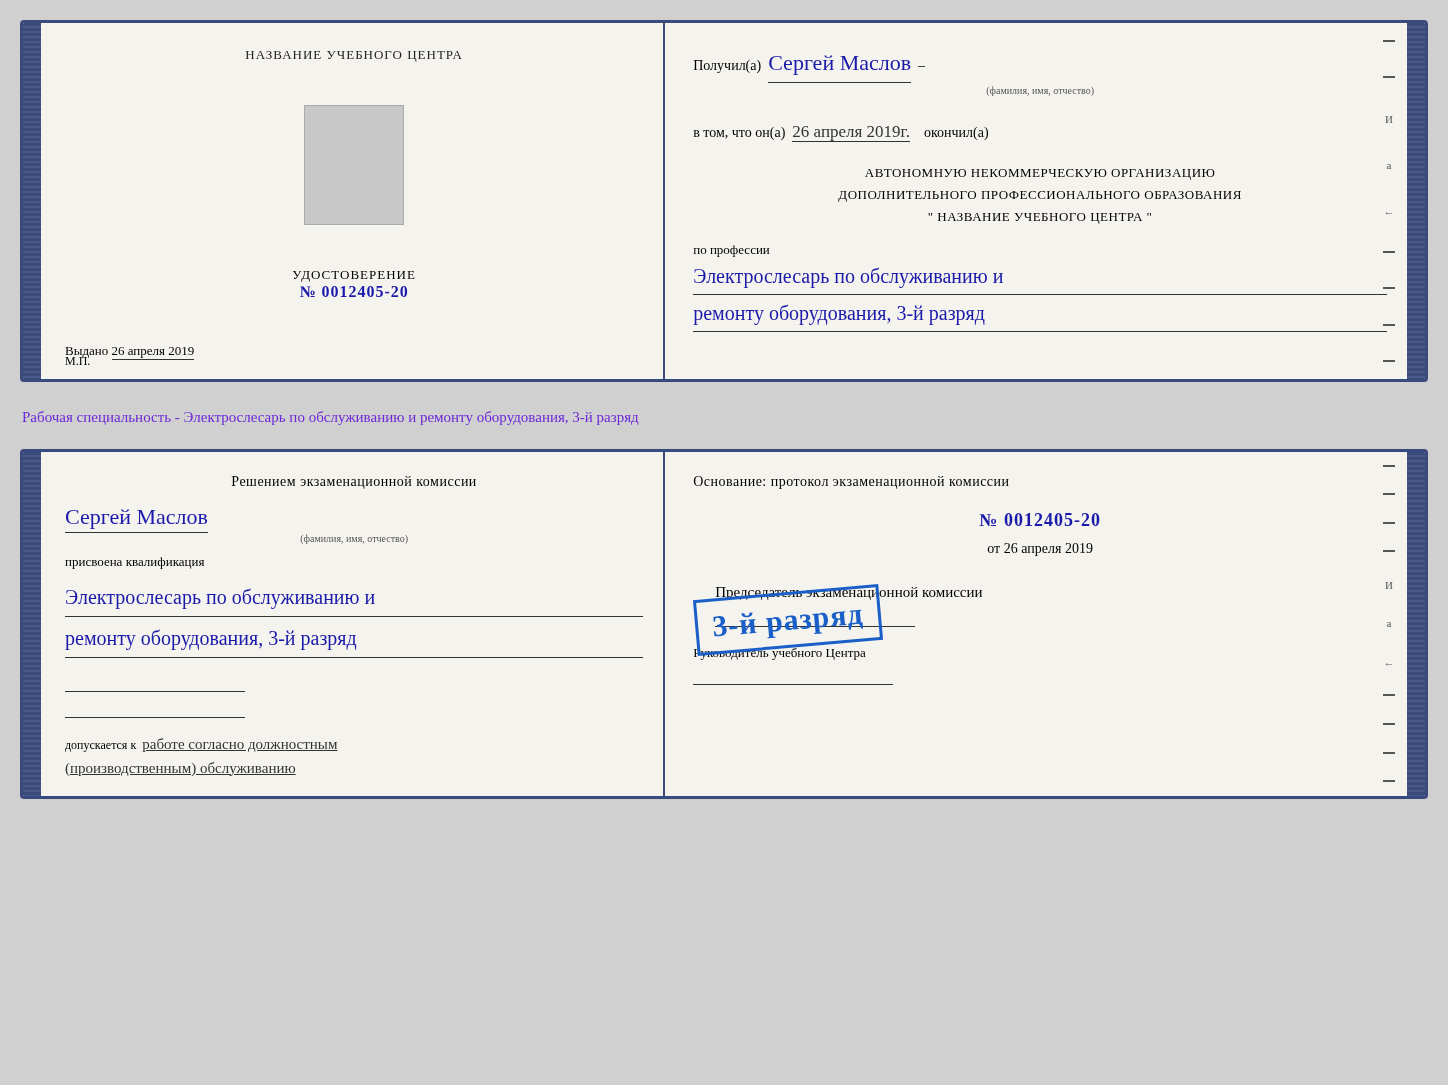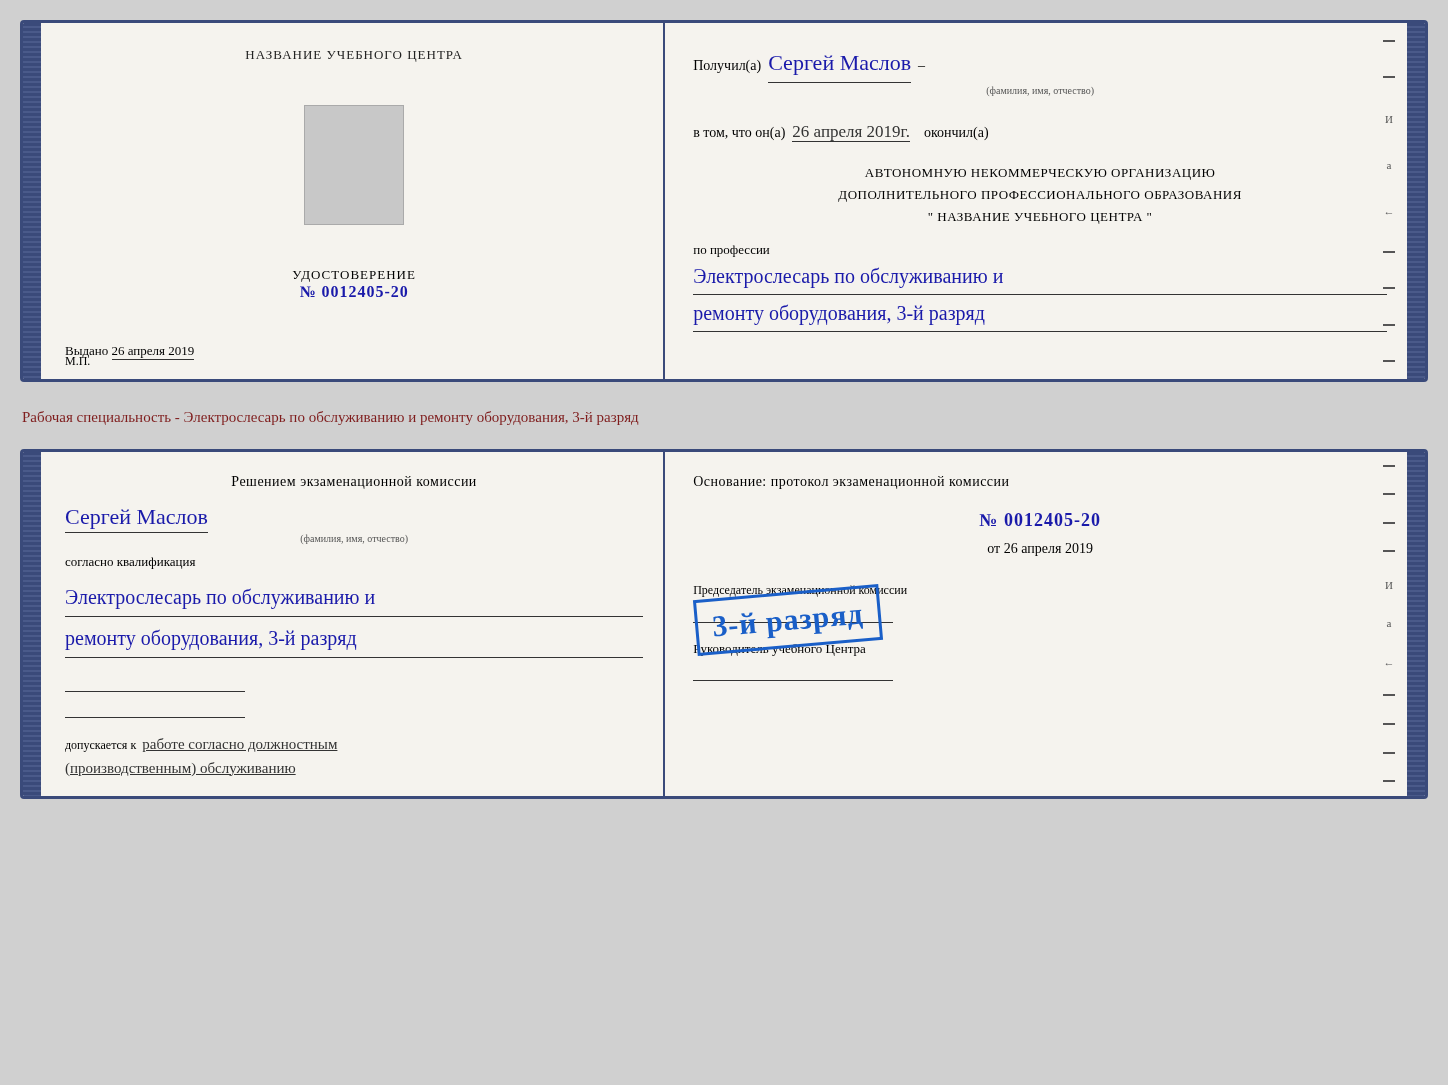--- a/index.html
+++ b/index.html
@@ -188,21 +188,21 @@
       font-size: 20px;
       color: #1a1aaa;
       border-bottom: 1px solid #333;
       display: block;
       line-height: 1.8;
     }
 
     
     .between-text {
       font-size: 15px;
-      color: #7f1d1d;
+      color: #6d28d9;
       padding: 6px 2px 2px 2px;
       line-height: 1.5;
     }
 
     
     .card2 { margin-top: 0; justify-content: center; }
 
     .card2 .left-panel {
       padding: 22px 20px 16px 24px;
     }
@@ -273,23 +273,24 @@
       letter-spacing: 1px;
     }
 
     .protocol-date {
       font-size: 14px;
       text-align: center;
       margin-bottom: 24px;
     }
 
     .chairman-block {
-      font-size: 12px;
+      font-size: 15px;
       margin-bottom: 18px;
       line-height: 1.5;
+      margin-left: 22px;
     }
 
     .stamp-overlay {
       position: absolute;
       top: 140px;
       left: 30px;
       border: 3px solid #1a5fc8;
       padding: 8px 14px;
       transform: rotate(-5deg);
       color: #1a5fc8;
@@ -412,21 +413,21 @@
 
       <div class="left-panel">
         <div class="decision-title">Решением экзаменационной комиссии</div>
 
         <div class="name-block2">
           <span class="handwritten-name">Сергей Маслов</span>
           <br>
           <span class="fio-label">(фамилия, имя, отчество)</span>
         </div>
 
-        <div class="assigned-text">согласно квалификация</div>
+        <div class="assigned-text">присвоена квалификация</div>
 
         <span class="profession-lines">Электрослесарь по обслуживанию и</span>
         <span class="profession-lines">ремонту оборудования, 3-й разряд</span>
 
         <div class="signature-lines">
           <div class="sig-line"></div>
           <div class="sig-line"></div>
         </div>
 
         <div class="allowed-text">

